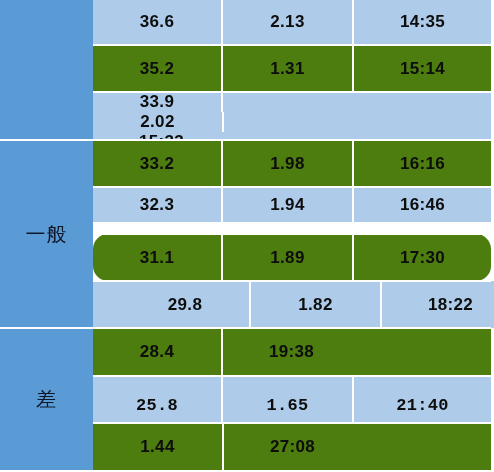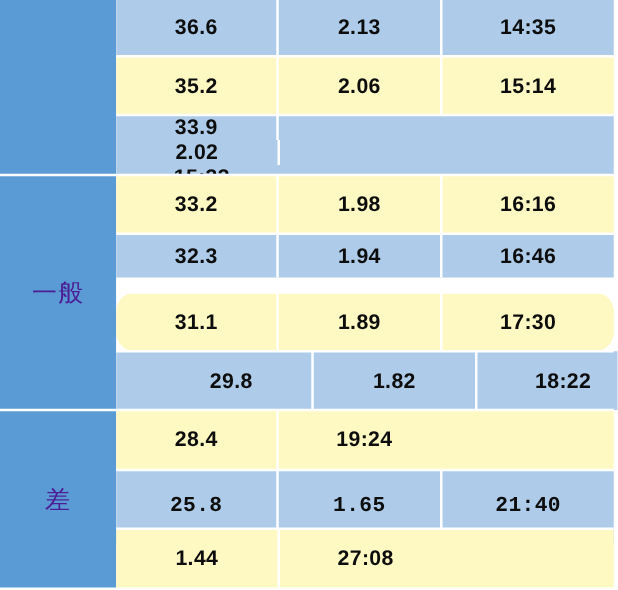--- a/index.html
+++ b/index.html
@@ -30,42 +30,42 @@
     background: #5B9BD5;
     display: flex;
     align-items: center;
     justify-content: center;
     box-sizing: border-box;
   }
   .cat-label {
     font-family: "DejaVu Sans", "Liberation Sans", sans-serif;
     font-size: 20px;
     font-weight: 400;
-    color: #4c1d95;
+    color: #0f172a;
     letter-spacing: 1px;
     line-height: 1;
     white-space: nowrap;
   }
 
   
   .data-area {
     position: absolute;
     left: 93px;
     top: 0;
     width: 398px;
     height: 472px;
   }
   .row {
     position: absolute;
     left: 0;
     width: 398px;
     display: flex;
   }
   .row.odd  { background: #AECCE9; }
-  .row.even { background: #fef9c3; align-items: flex-end; }
+  .row.even { background: #4d7c0f; align-items: flex-end; }
 
   .cell {
     box-sizing: border-box;
     display: flex;
     align-items: center;
     justify-content: center;
     font-size: 17px;
     font-weight: bold;
     color: #0d0d0d;
     height: 100%;
@@ -124,21 +124,21 @@
   <div class="gutter"></div>
 
   <div class="data-area" id="data-host">
       <div class="row odd" style="top: -2px; height: 47px;">
         <div class="cell c0">36.6</div>
         <div class="cell c1">2.13</div>
         <div class="cell c2">14:35</div>
       </div>
       <div class="row even" style="top: 45px; height: 47px;">
         <div class="cell c0">35.2</div>
-        <div class="cell c1">2.06</div>
+        <div class="cell c1">1.31</div>
         <div class="cell c2">15:14</div>
       </div>
       <div class="rowsep" style="top: 44px;"></div>
       <div class="row odd" style="top: 92px; height: 48px; flex-direction: column;">
         <div class="cell c0">33.9</div>
         <div class="cell c1">2.02</div>
         <div class="cell c2">15:33</div>
       </div>
       <div class="rowsep" style="top: 91px;"></div>
       <div class="row even" style="top: 140px; height: 47px;">
@@ -160,21 +160,21 @@
       </div>
       <div class="rowsep" style="top: 233px;"></div>
       <div class="row odd" style="top: 281px; height: 47px; padding-left: 28px;">
         <div class="cell c0">29.8</div>
         <div class="cell c1">1.82</div>
         <div class="cell c2">18:22</div>
       </div>
       <div class="rowsep" style="top: 280px;"></div>
       <div class="row even" style="top: 328px; height: 48px;">
         <div class="cell c0">28.4</div>
-        <div class="cell c2">19:24</div>
+        <div class="cell c2">19:38</div>
       </div>
       <div class="rowsep" style="top: 327px;"></div>
       <div class="row odd" style="top: 376px; height: 59px; font-family: Liberation Mono, monospace;">
         <div class="cell c0">25.8</div>
         <div class="cell c1">1.65</div>
         <div class="cell c2">21:40</div>
       </div>
       <div class="rowsep" style="top: 375px;"></div>
       <div class="row even" style="top: 423px; height: 47px;">
         <div class="cell c1">1.44</div>

